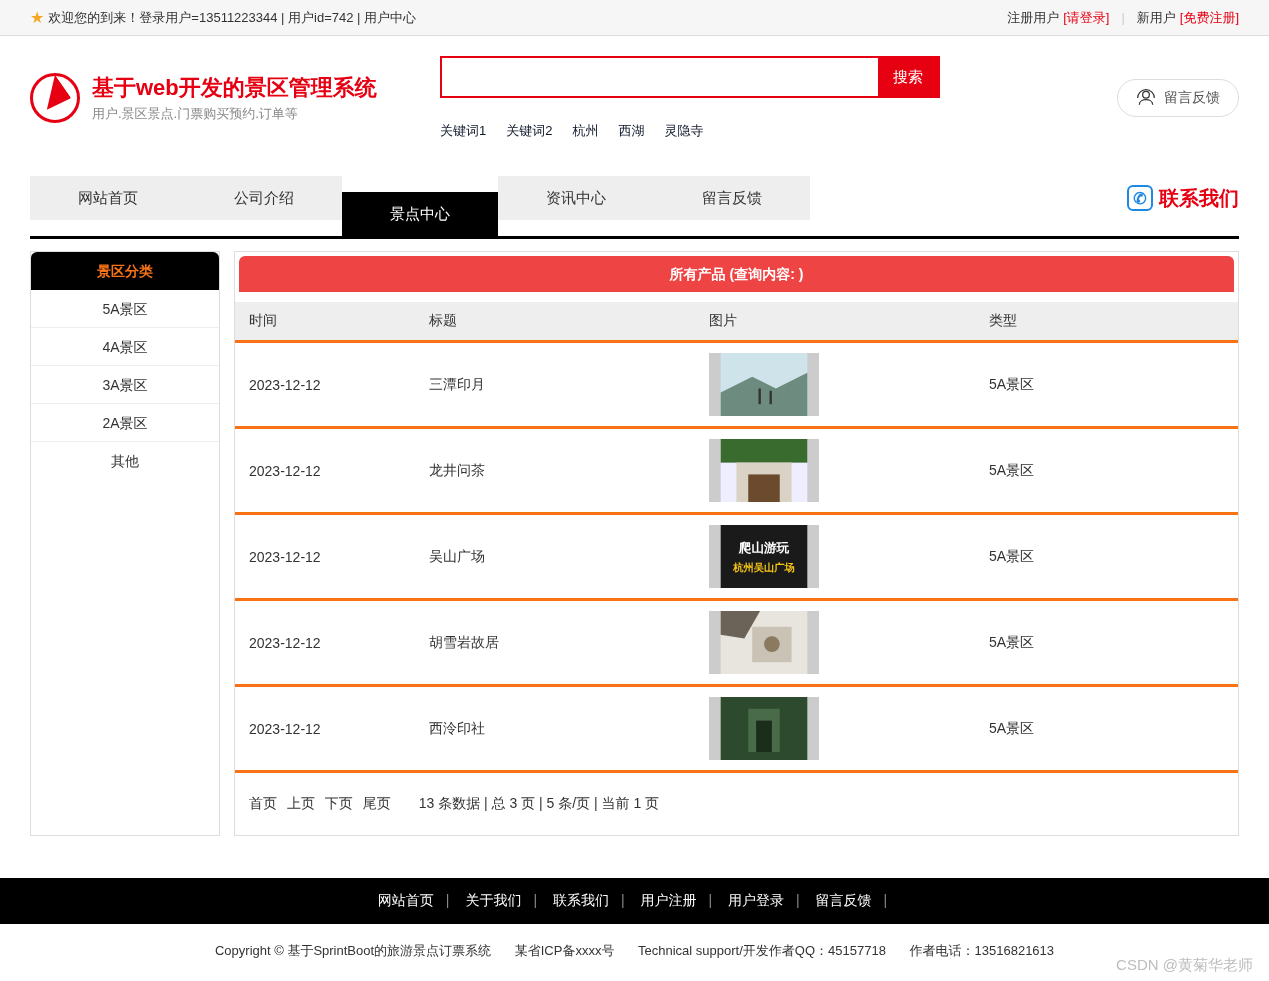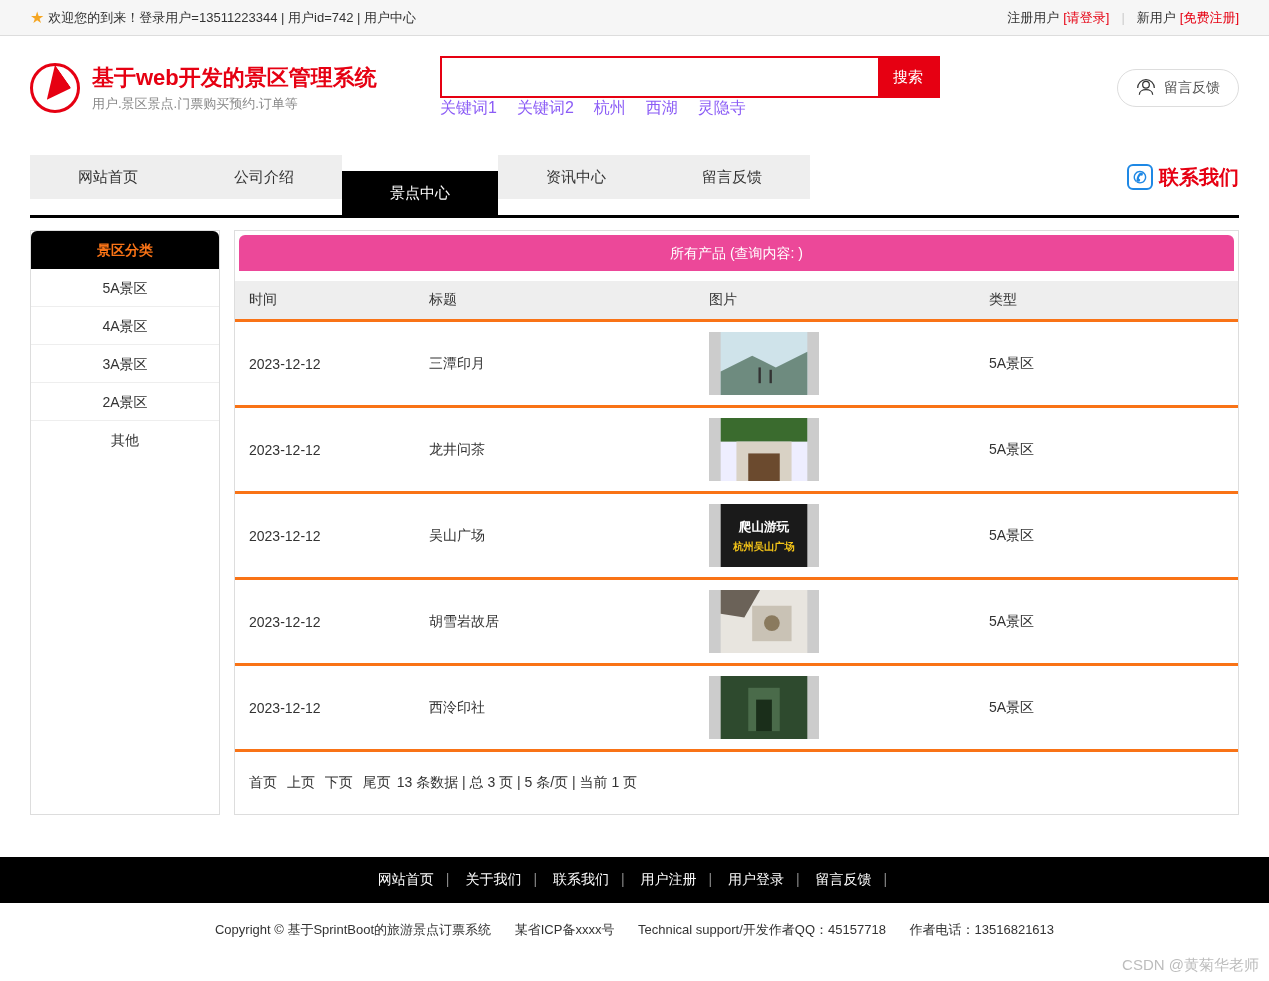--- a/index.html
+++ b/index.html
@@ -16,59 +16,59 @@
 .logo-block{display:flex;align-items:center;gap:12px;width:380px;}
 .logo-circle{width:50px;height:50px;border-radius:50%;border:3px solid #e60012;position:relative;display:flex;align-items:center;justify-content:center;}
 .logo-circle::before{content:"";position:absolute;width:28px;height:28px;background:#e60012;border-radius:2px;transform:rotate(45deg) skew(10deg,10deg);clip-path:polygon(0 0,100% 0,50% 100%);}
 .logo-text .t1{color:#e60012;font-size:22px;font-weight:bold;}
 .logo-text .t2{color:#888;font-size:13px;margin-top:2px;}
 
 .search-block{flex:0 0 500px;margin-left:30px;}
 .search-box{display:flex;border:2px solid #e60012;height:42px;}
 .search-box input{flex:1;border:none;outline:none;padding:0 10px;font-size:14px;}
 .search-box button{width:60px;background:#e60012;color:#fff;border:none;font-size:15px;cursor:pointer;}
-.keywords{margin-top:0;display:flex;gap:20px;color:#8b5cf6;font-size:16px;}
+.keywords{margin-top:24px;display:flex;gap:20px;color:#0f172a;font-size:13px;}
 .keywords span{cursor:pointer;}
 
 .feedback-block{margin-left:auto;}
 .feedback-btn{border:1px solid #ddd;border-radius:20px;padding:8px 18px;display:flex;align-items:center;gap:8px;color:#555;cursor:pointer;}
 .headset-icon{width:20px;height:20px;}
 
 .nav{margin:20px 30px 0;display:flex;align-items:center;border-bottom:3px solid #000;}
 .nav-item{width:156px;height:44px;line-height:44px;text-align:center;background:#eee;color:#333;cursor:pointer;font-size:15px;}
 .nav-item.active{background:#000;color:#fff;margin-top:32px;}
 .contact-us{margin-left:auto;display:flex;align-items:center;gap:6px;color:#e60012;font-size:20px;font-weight:bold;}
 .phone-icon{width:26px;height:26px;border:2px solid #1e88e5;border-radius:6px;display:flex;align-items:center;justify-content:center;color:#1e88e5;font-size:16px;}
 
 .main{display:flex;padding:12px 30px;gap:14px;}
 .sidebar{width:190px;border:1px solid #ddd;}
 .sidebar-title{background:#000;color:#f97316;text-align:center;height:38px;line-height:38px;font-weight:bold;border-radius:6px 6px 0 0;}
 .sidebar-item{height:38px;line-height:38px;text-align:center;border-bottom:1px solid #eee;cursor:pointer;}
 .sidebar-item:last-child{border-bottom:none;}
 
 .content{flex:1;border:1px solid #ddd;padding:0;}
-.content-title{background:#ec4899;color:#fff;text-align:center;height:36px;line-height:36px;font-weight:normal;border-radius:6px 6px 0 0;margin:4px 4px 10px;}
+.content-title{background:#ef4444;color:#fff;text-align:center;height:36px;line-height:36px;font-weight:bold;border-radius:6px 6px 0 0;margin:4px 4px 10px;}
 table{width:100%;border-collapse:collapse;}
 thead tr{background:#eee;}
 th,td{text-align:left;padding:10px 14px;border-bottom:3px solid #f97316;font-weight:normal;}
 th{color:#333;font-size:14px;}
 td{font-size:14px;}
 .thumb{width:110px;height:63px;background:#ccc;display:block;}
 .thumb svg{width:100%;height:100%;}
 
-.pager{padding:22px 14px;font-size:14px;display:flex;}
+.pager{padding:22px 14px;font-size:14px;display:flex;gap:22px;}
 .pager .links span{margin-right:6px;cursor:pointer;}
 
 .footer-nav{background:#000;color:#fff;text-align:center;padding:14px 0;margin-top:30px;}
 .footer-nav span{margin:0 4px;}
 .footer-nav .fsep{color:#888;margin:0 8px;}
 .copyright{text-align:center;padding:18px 0;font-size:13px;color:#333;}
 .copyright span{margin:0 10px;}
 
-.watermark{position:fixed;right:10px;bottom:6px;color:#bdbdbd;font-size:15px;pointer-events:none;}
+.watermark{position:fixed;right:16px;bottom:6px;color:#bdbdbd;font-size:15px;pointer-events:none;}
 </style>
 </head>
 <body>
 
 <div class="topbar">
   <div class="left">
     <span class="star">★</span>
     <span>欢迎您的到来！登录用户=13511223344 | 用户id=742 | 用户中心</span>
   </div>
   <div class="right">

